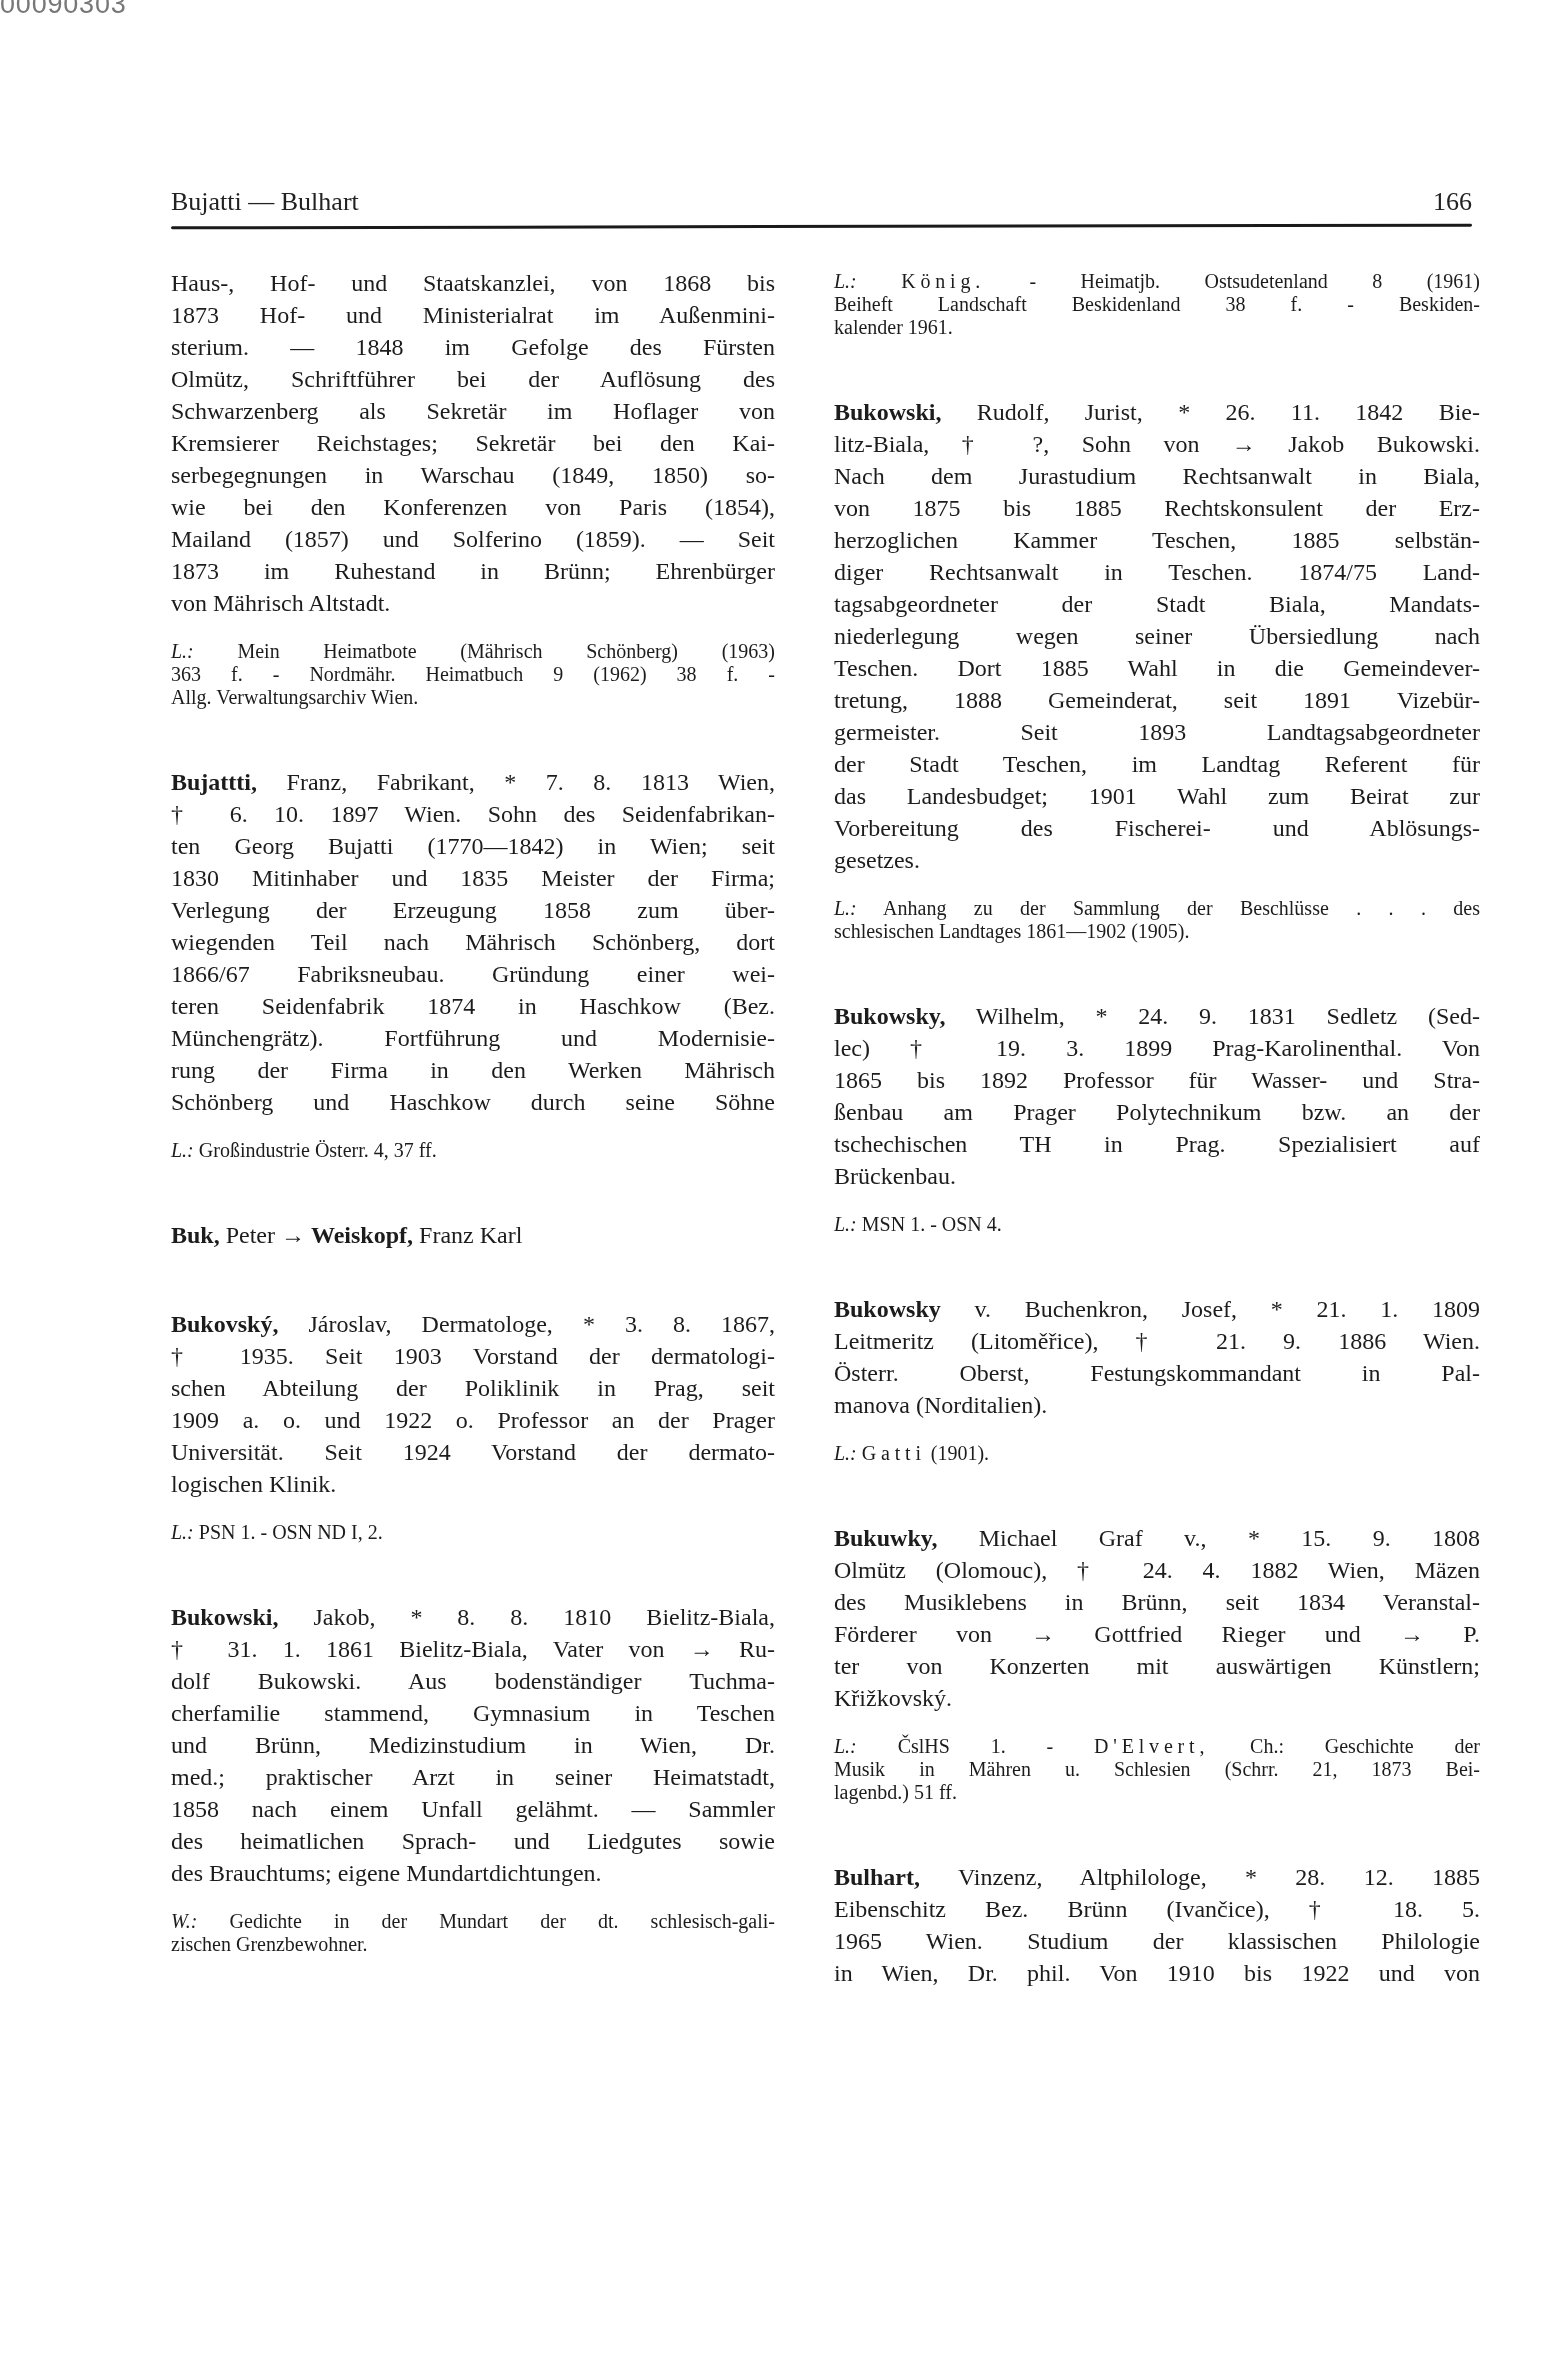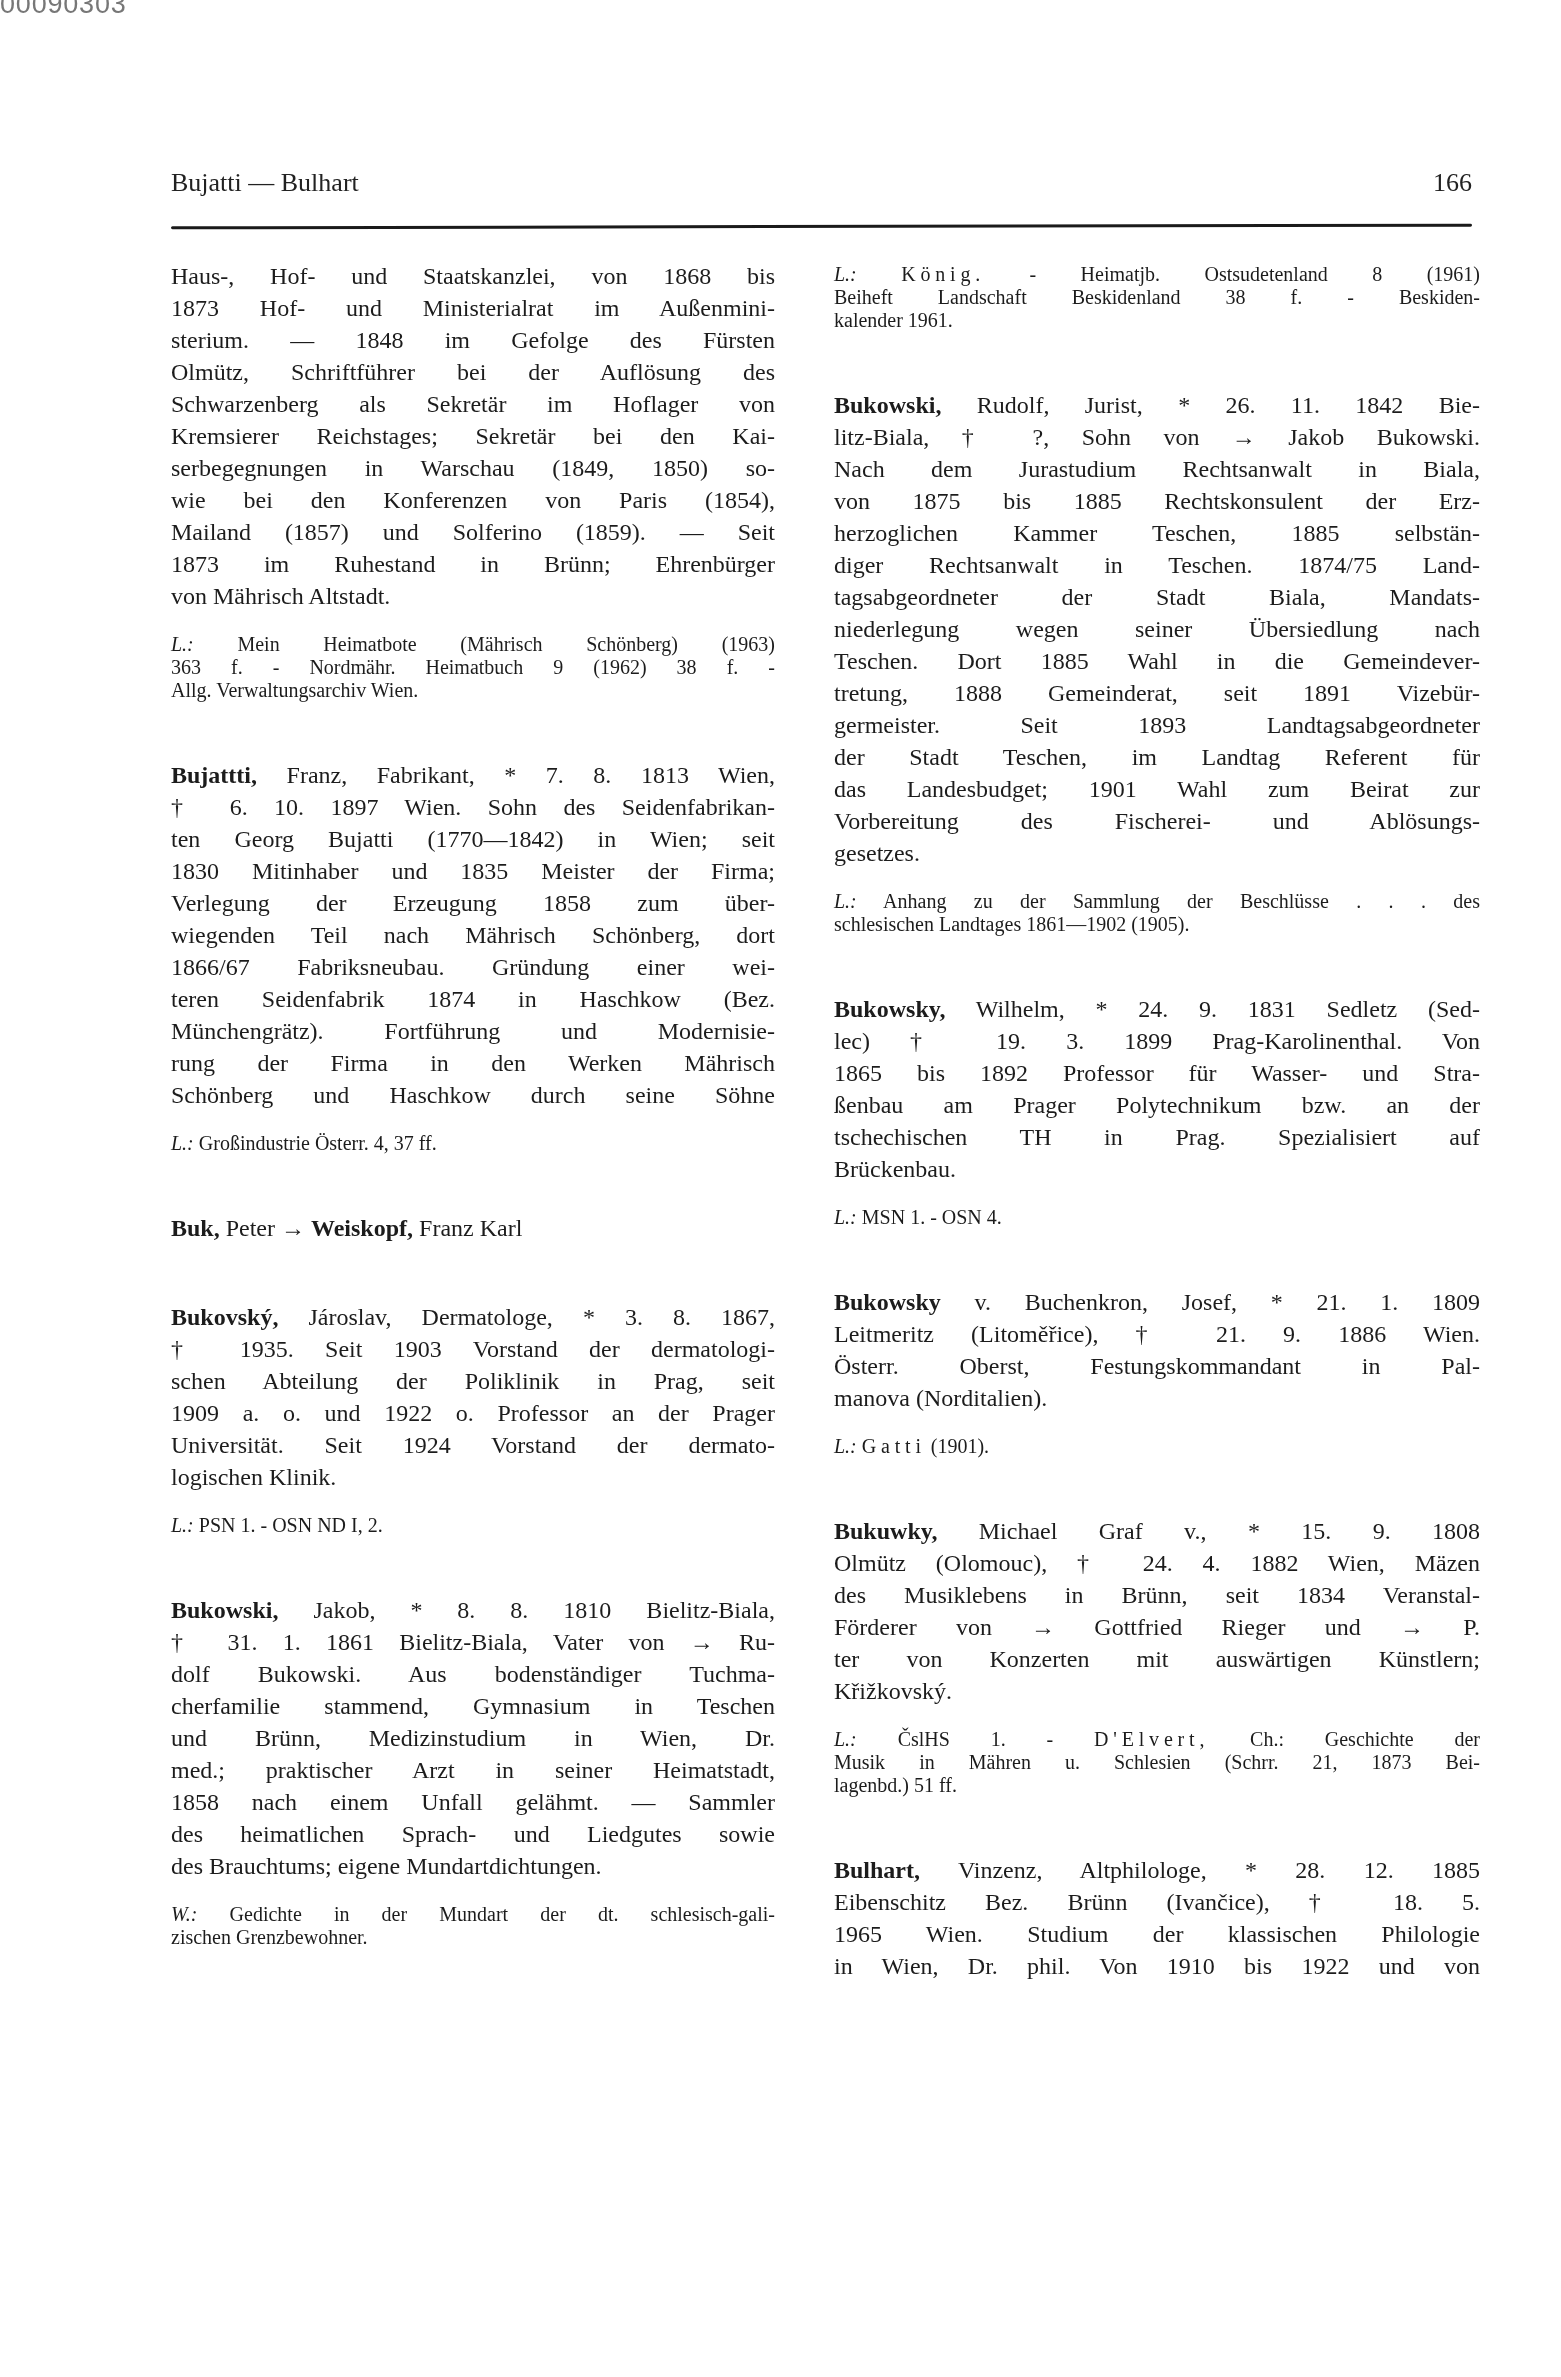--- a/index.html
+++ b/index.html
@@ -7,30 +7,30 @@
     width: 1561px; height: 2377px; position: relative; overflow: hidden;
     font-family: "DejaVu Serif", "Liberation Serif", serif;
     color: #1c1c1c;
   }
   .scan-id {
     position: absolute; left: 0; top: -11px;
     font-family: "Liberation Sans", sans-serif; font-size: 27px;
     color: #777; letter-spacing: 0.8px;
   }
   .running-head {
-    position: absolute; left: 171px; top: 168px; width: 1301px;
+    position: absolute; left: 171px; top: 187px; width: 1301px;
     display: flex; justify-content: space-between; align-items: center;
     font-family: "Liberation Serif", serif; font-size: 26px; color: #222;
   }
   .head-rule {
     position: absolute; left: 171px; top: 225px; width: 1301px; height: 3.2px;
     background: #1a1a1a; transform: rotate(-0.12deg); border-radius: 1.6px;
   }
   .col {
-    position: absolute; top: 260px; width: 604px;
+    position: absolute; top: 267px; width: 604px;
     font-family: "Liberation Serif", serif;
   }
   .col-left { left: 171px; }
   .col-right { left: 834px; width: 646px; }
   .entry { margin: 0 0 33px 0; }
   .line {
     display: block; font-size: 24px; line-height: 32px;
     text-align: justify; text-align-last: justify; white-space: nowrap;
   }
   .line.last { text-align-last: left; }

